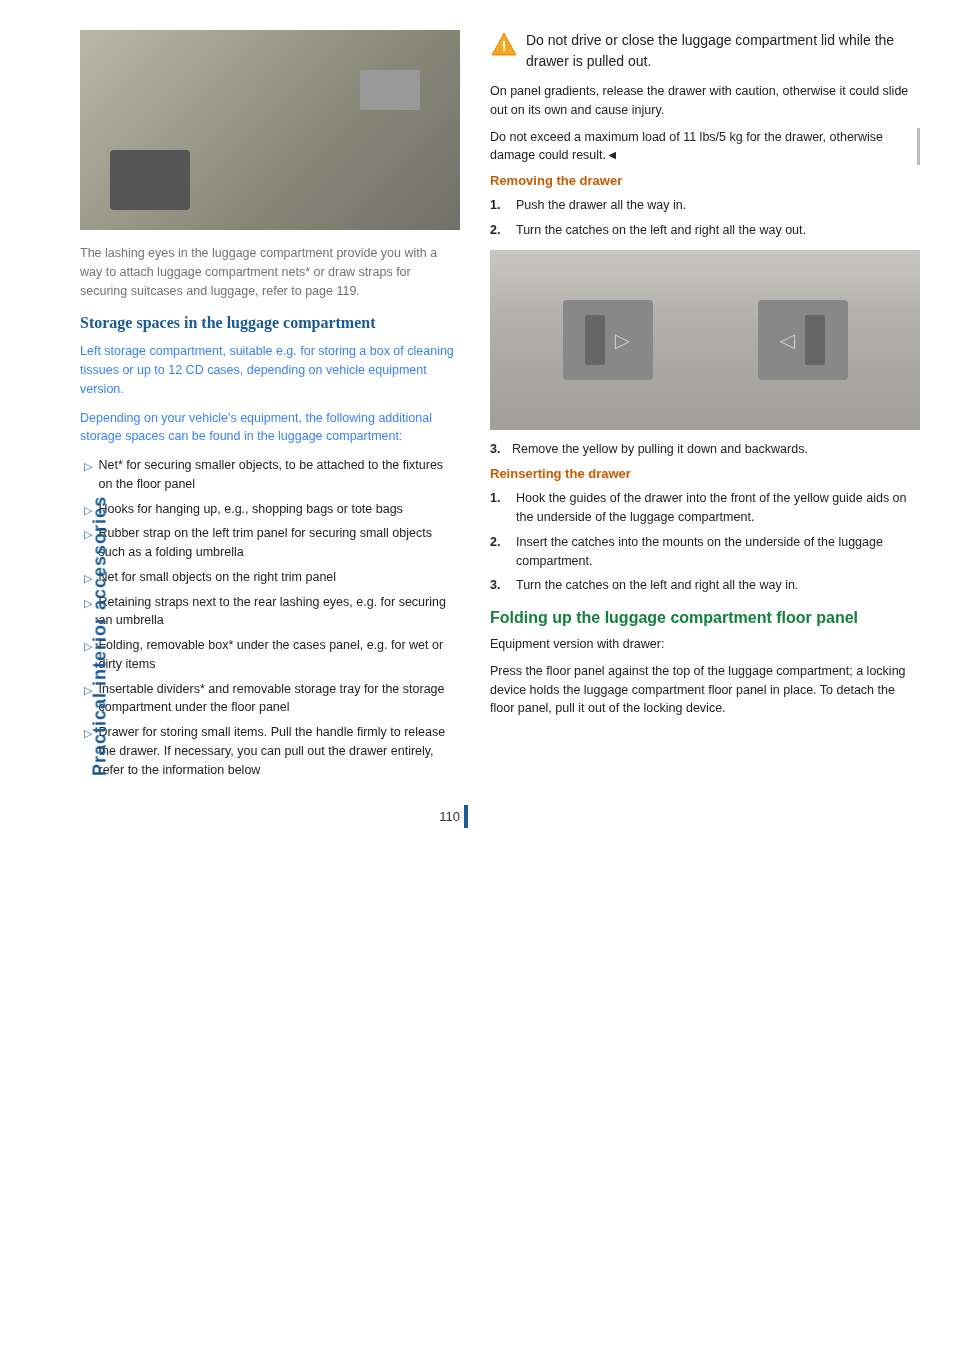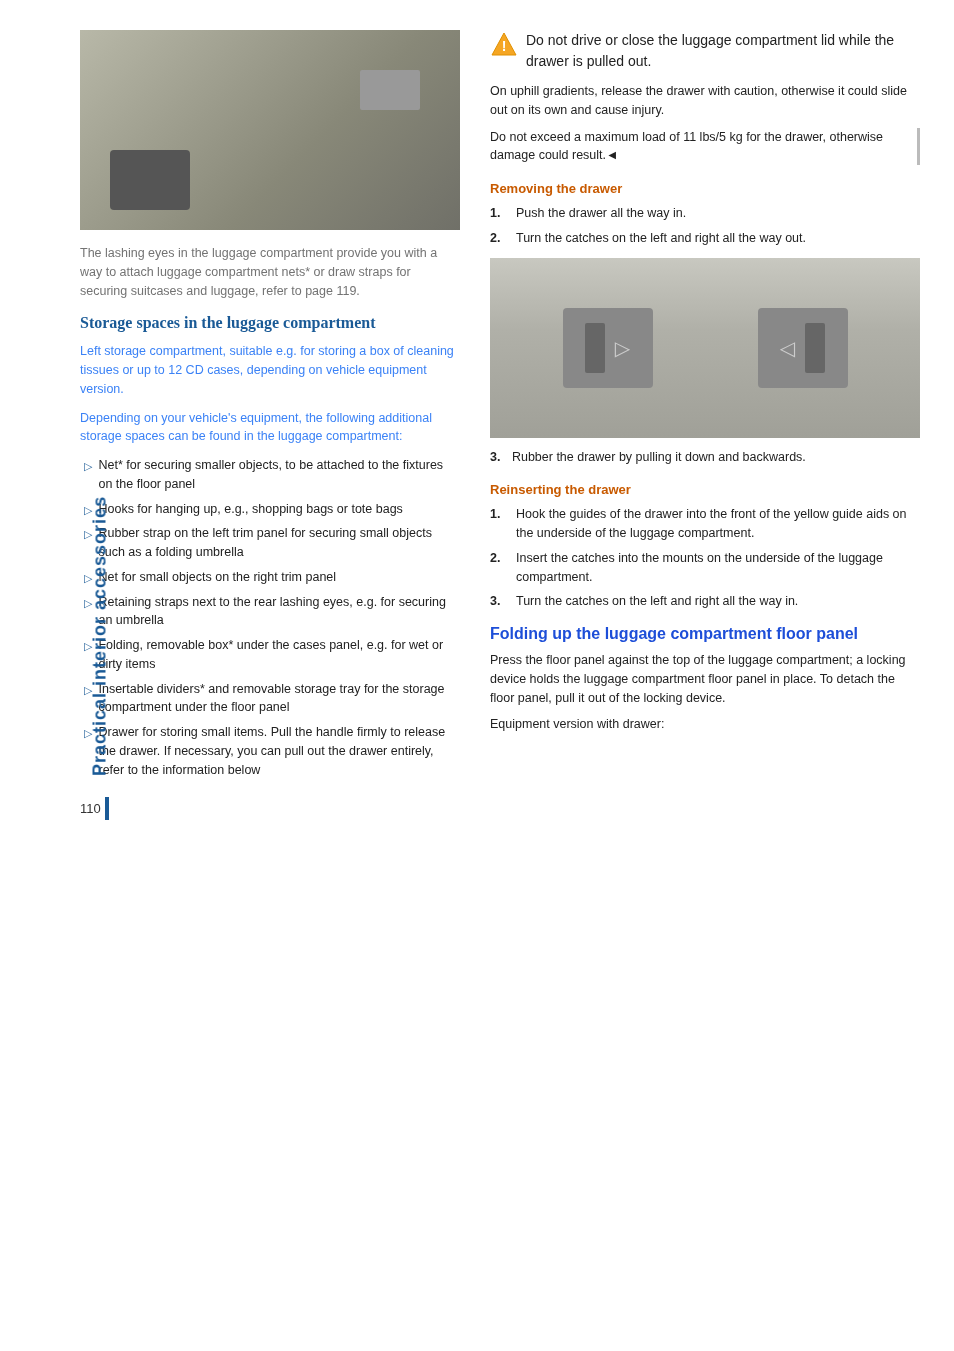--- a/index.html
+++ b/index.html
@@ -121,22 +121,22 @@
     }
     .bullet-arrow {
       color: #1a5a96;
       margin-right: 6px;
       font-size: 11px;
       margin-top: 2px;
       flex-shrink: 0;
     }
 
     .page-number-area {
-      margin-top: 22px;
-      text-align: left;
+      margin-top: 30px;
+      text-align: right;
       font-size: 13px;
       color: #333;
       position: relative;
     }
     .page-number-bar {
       display: inline-block;
       position: relative;
     }
     .page-number-bar::after {
       content: '';
@@ -164,21 +164,21 @@
     .warning-text {
       font-size: 14px;
       line-height: 1.5;
     }
 
     .subsection-title {
       font-size: 13px;
       font-weight: bold;
       color: #c85a00;
       margin-bottom: 8px;
-      margin-top: 16px;
+      margin-top: 8px;
     }
 
     .numbered-list {
       list-style: none;
       padding: 0;
       margin-bottom: 10px;
     }
     .numbered-list li {
       display: flex;
       align-items: flex-start;
@@ -210,21 +210,21 @@
       justify-content: space-around;
     }
 
     .bold-text {
       font-weight: bold;
     }
 
     .right-section-title {
       font-size: 16px;
       font-weight: bold;
-      color: #1d4ed8;
+      color: #15803d;
       margin-bottom: 8px;
       margin-top: 14px;
     }
 
     .info-paragraph {
       font-size: 12.5px;
       line-height: 1.5;
       margin-bottom: 8px;
     }
   </style>
@@ -293,21 +293,21 @@
   <div class="right-column">
 
     <div class="warning-box">
       <svg class="warning-icon" viewBox="0 0 28 28" xmlns="http://www.w3.org/2000/svg">
         <polygon points="14,2 26,24 2,24" fill="#f5a623" stroke="#e09000" stroke-width="1"></polygon>
         <text x="14" y="20" text-anchor="middle" font-size="14" font-weight="bold" fill="#fff">!</text>
       </svg>
       <span class="warning-text">Do not drive or close the luggage compartment lid while the drawer is pulled out.</span>
     </div>
 
-    <p class="info-paragraph">On uphill gradients, release the drawer with caution, otherwise it could slide out on its own and cause injury.</p>
+    <p class="info-paragraph">On panel gradients, release the drawer with caution, otherwise it could slide out on its own and cause injury.</p>
 
     <div style="position:relative; padding-right: 10px;">
       <div style="position:absolute; right: 0; top: 0; bottom: 0; width: 3px; background: #bbb;"></div>
       <p class="info-paragraph">Do not exceed a maximum load of 11 lbs/5 kg for the drawer, otherwise damage could result.◄</p>
     </div>
 
     <div class="subsection-title">Removing the drawer</div>
 
     <ol class="numbered-list">
       <li>
@@ -331,21 +331,21 @@
           <div style="width:90px; height:80px; background:#888; border-radius:4px; display:flex; align-items:center; justify-content:center;">
             <span style="color:#ccc; font-size:20px; margin-right:10px;">◁</span>
             <div style="width:20px; height:50px; background:#666; border-radius:2px;"></div>
           </div>
         </div>
       </div>
     </div>
 
     <p class="info-paragraph">
       <span class="num-label bold-text">3.</span>
-      <span>Rubber the drawer by pulling it down and backwards.</span>
+      <span>Remove the yellow by pulling it down and backwards.</span>
     </p>
 
     <div class="subsection-title">Reinserting the drawer</div>
 
     <ol class="numbered-list">
       <li>
         <span class="num-label">1.</span>
         <span>Hook the guides of the drawer into the front of the yellow guide aids on the underside of the luggage compartment.</span>
       </li>
       <li>
@@ -353,19 +353,19 @@
         <span>Insert the catches into the mounts on the underside of the luggage compartment.</span>
       </li>
       <li>
         <span class="num-label">3.</span>
         <span>Turn the catches on the left and right all the way in.</span>
       </li>
     </ol>
 
     <div class="right-section-title">Folding up the luggage compartment floor panel</div>
 
+    <p class="info-paragraph">Equipment version with drawer:</p>
+
     <p class="info-paragraph">Press the floor panel against the top of the luggage compartment; a locking device holds the luggage compartment floor panel in place. To detach the floor panel, pull it out of the locking device.</p>
 
-    <p class="info-paragraph">Equipment version with drawer:</p>
-
   </div>
 
 </div>
 
 </body></html>

